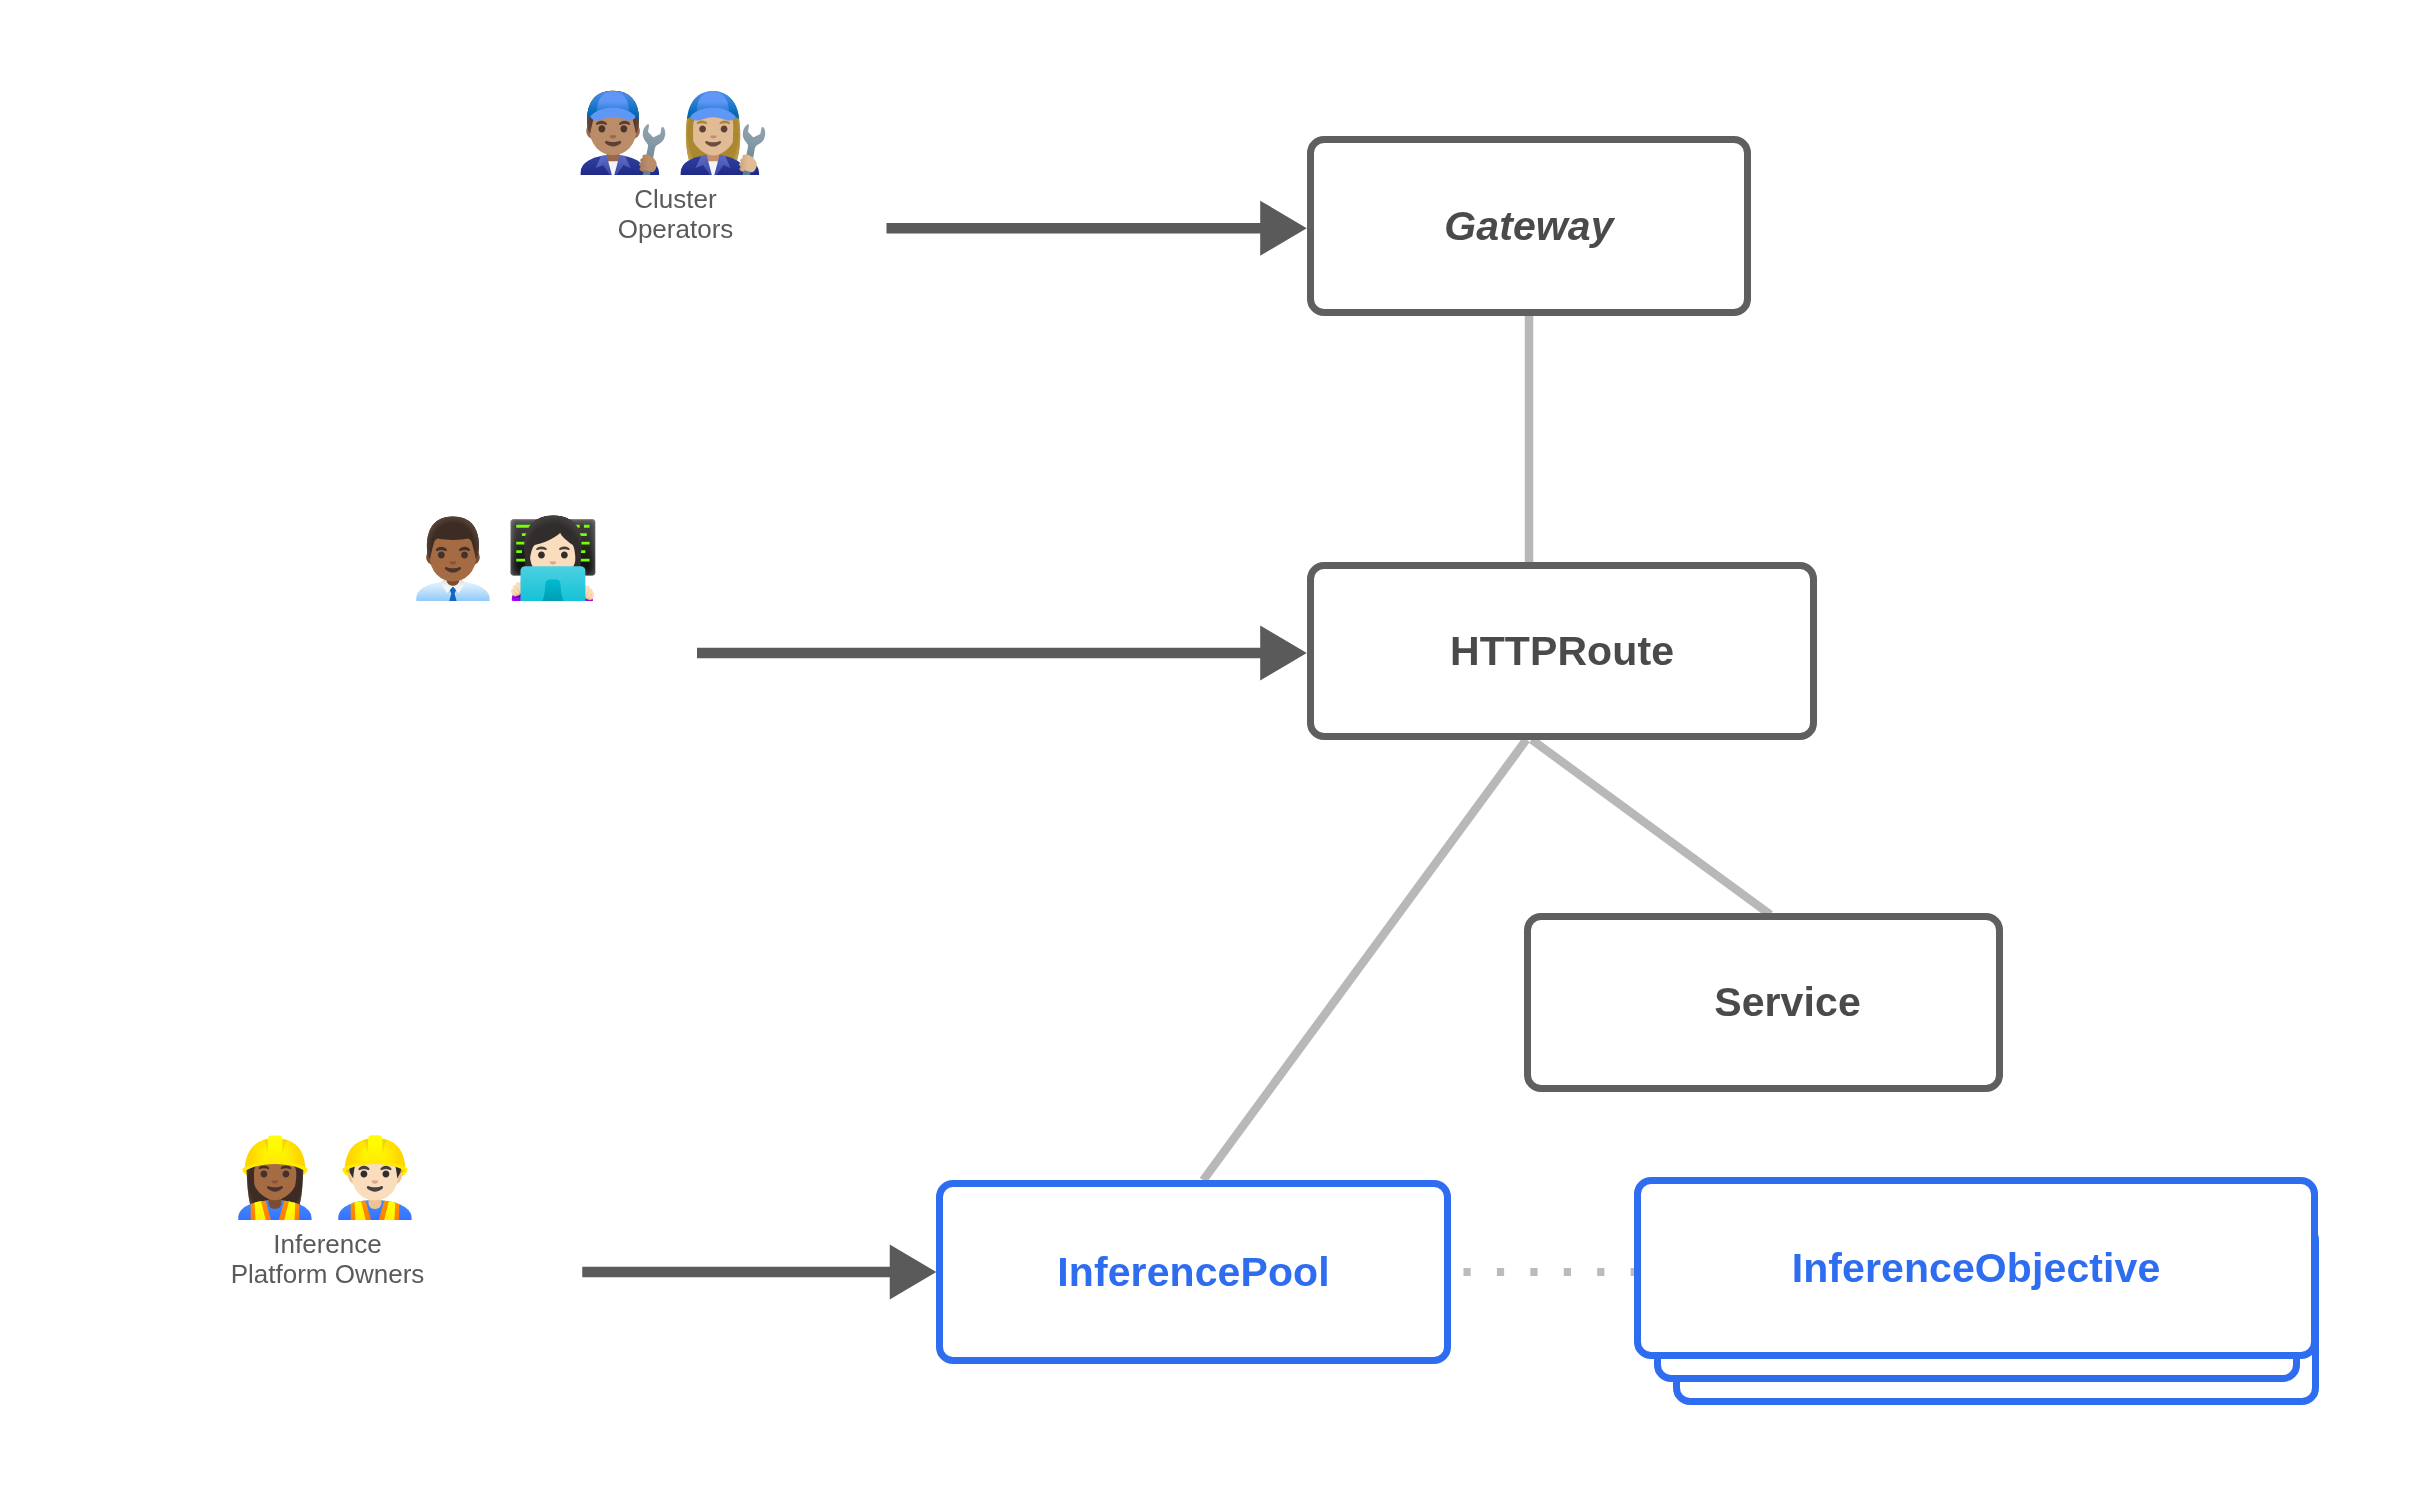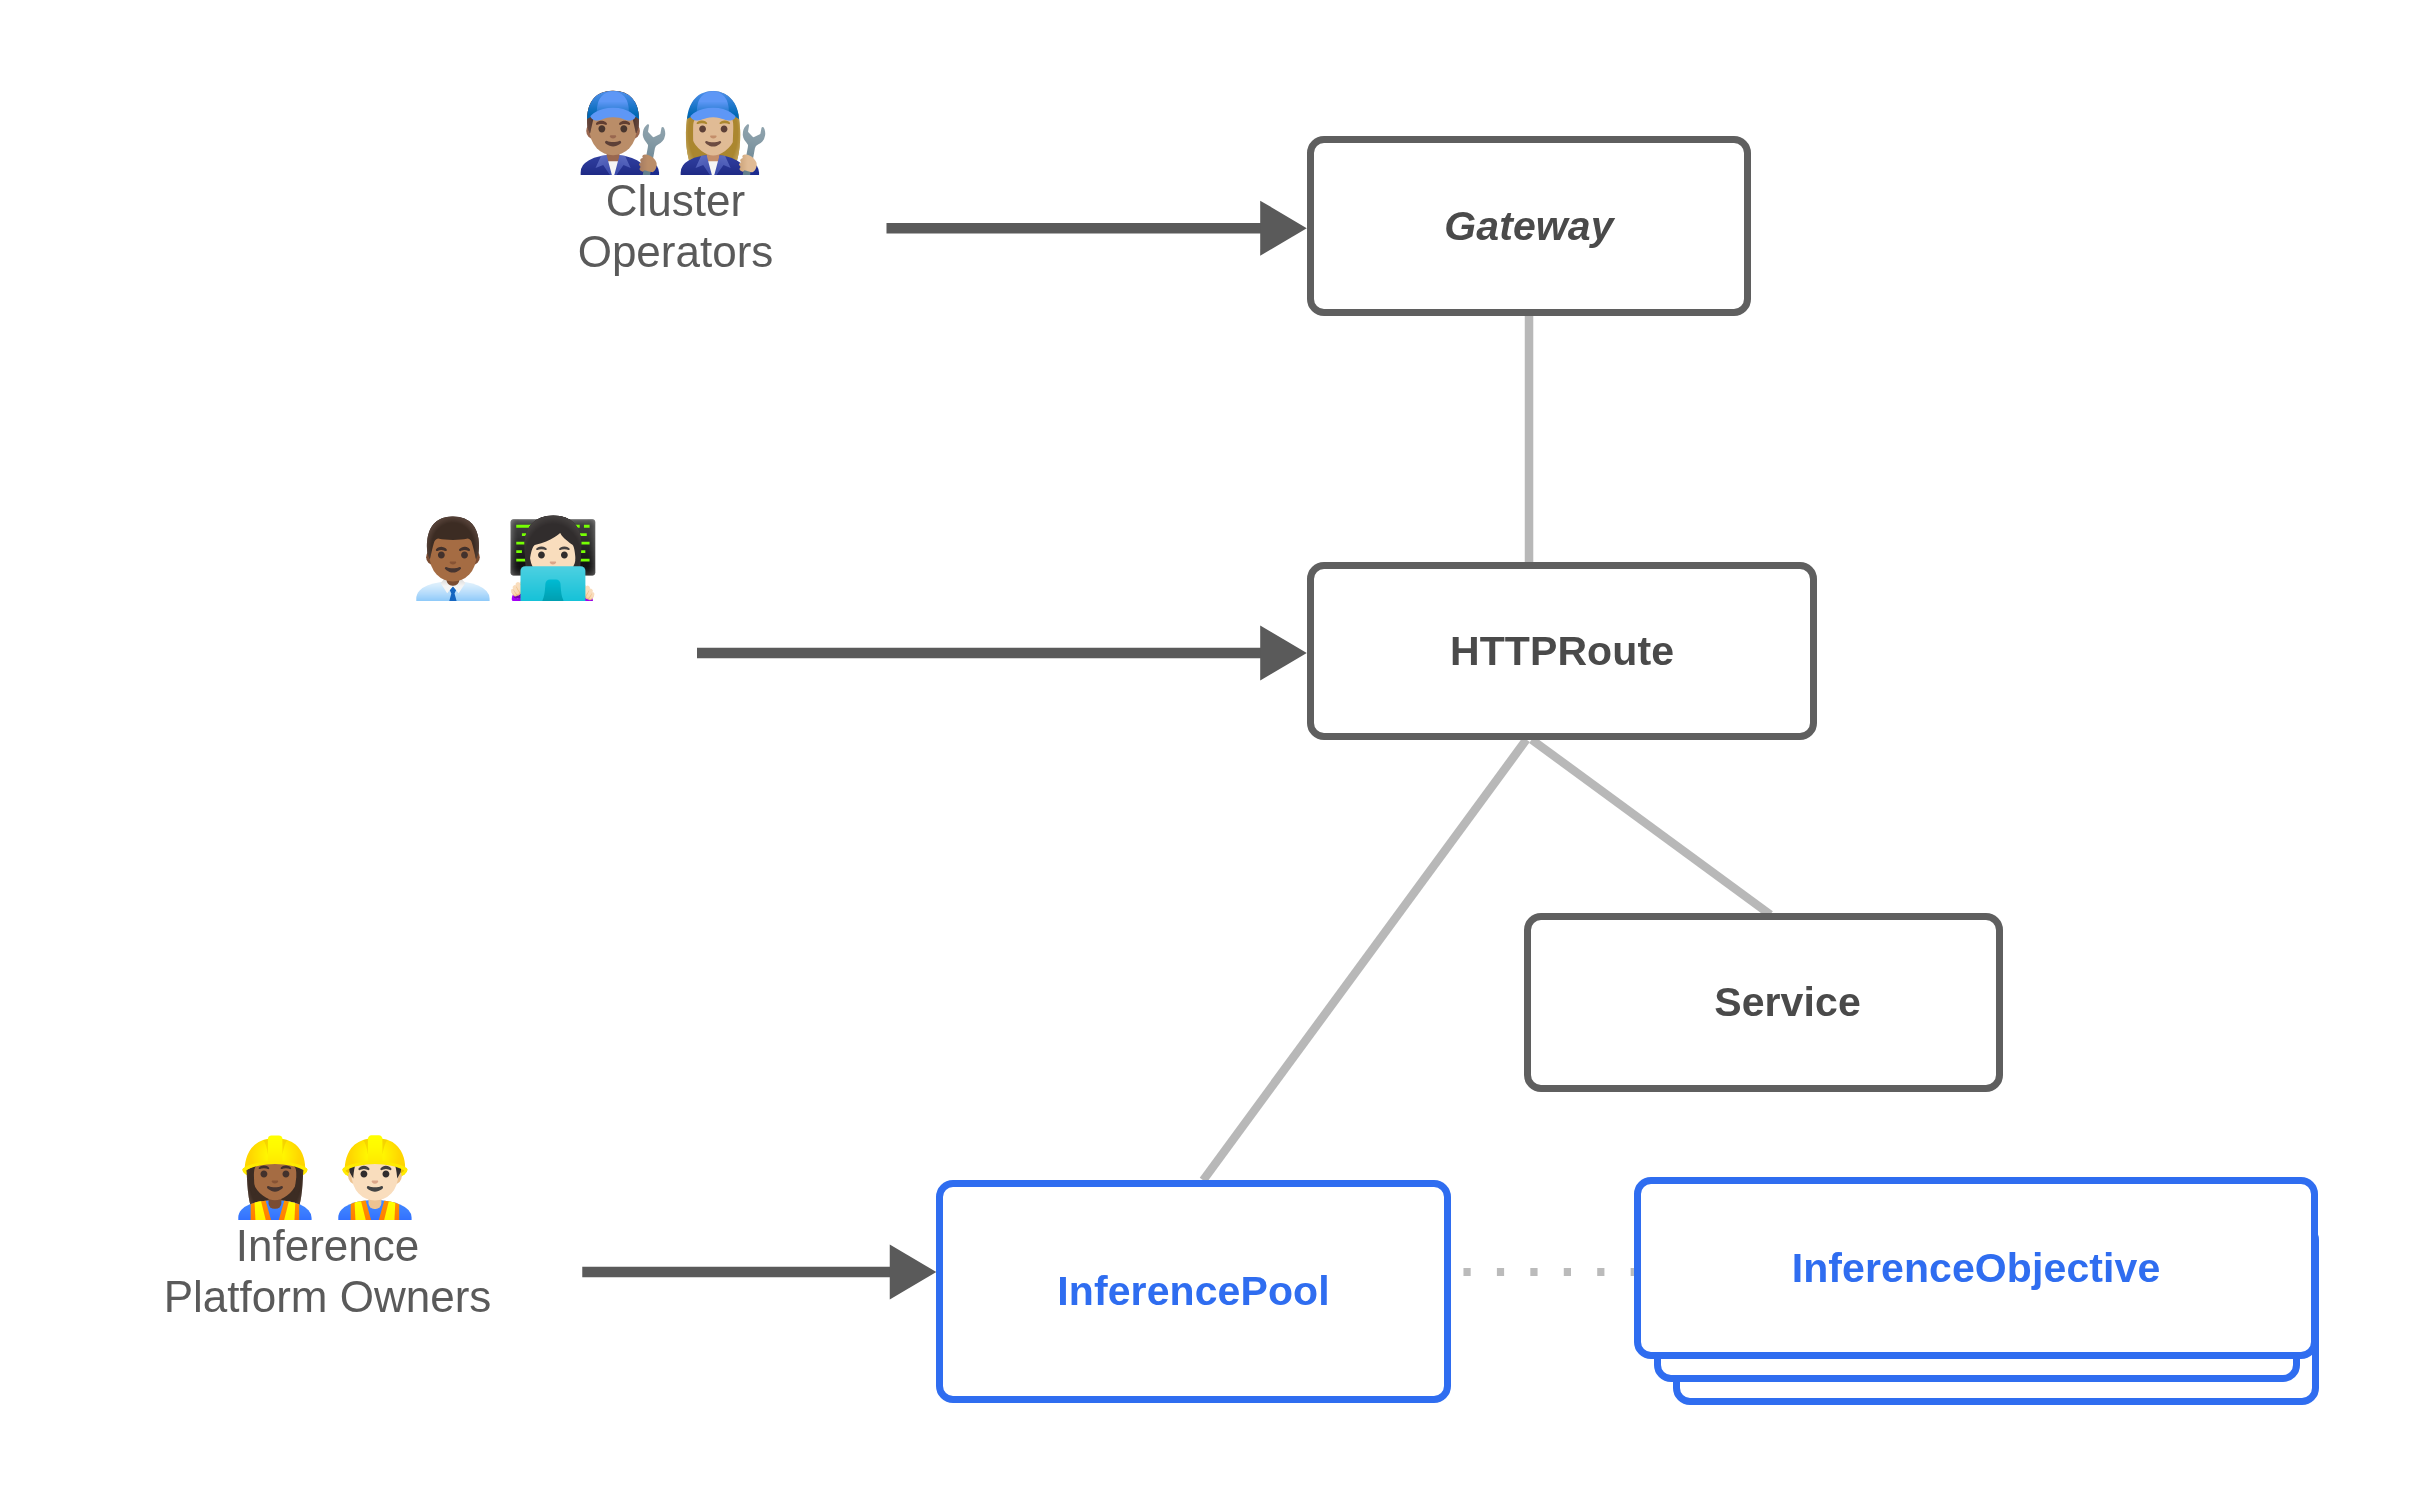--- a/index.html
+++ b/index.html
@@ -75,22 +75,22 @@
     align-items: center;
     text-align: center;
   }
   .actor-emoji {
     font-size: 77px;
     line-height: 1.05;
     white-space: nowrap;
     letter-spacing: 3.9px;
   }
   .actor-label {
-    margin-top: 2px;
-    font-size: 44px;
+    margin-top: 11px;
+    font-size: 26px;
     line-height: 1.17;
     color: #5a5a5a;
     font-weight: normal;
     white-space: pre-line;
   }
 </style>
 </head>
 <body>
 
 <div id="diagram-root">
@@ -142,21 +142,21 @@
   </div>
 
   <div class="node-box gray" style="left:1307px; top:562px; width:510px; height:178px;">
     <span class="node-label gray">HTTPRoute</span>
   </div>
 
   <div class="node-box gray" style="left:1524px; top:913px; width:479px; height:179px;padding-left:48px;">
     <span class="node-label gray">Service</span>
   </div>
 
-  <div class="node-box blue" style="left:936px; top:1180px; width:515px; height:223px;">
+  <div class="node-box blue" style="left:936px; top:1180px; width:515px; height:184px;">
     <span class="node-label blue">InferencePool</span>
   </div>
 
   <div class="stack-wrap" style="left:1634px; top:1177px; width:695px; height:229px;">
     <div class="stack-card" style="left:39px; top:46px; width:646px; height:182px;"></div>
     <div class="stack-card" style="left:19.7px; top:23px; width:646px; height:182px;"></div>
     <div class="node-box blue" style="left:0px; top:0px; width:684px; height:182px;">
       <span class="node-label blue">InferenceObjective</span>
     </div>
   </div>

